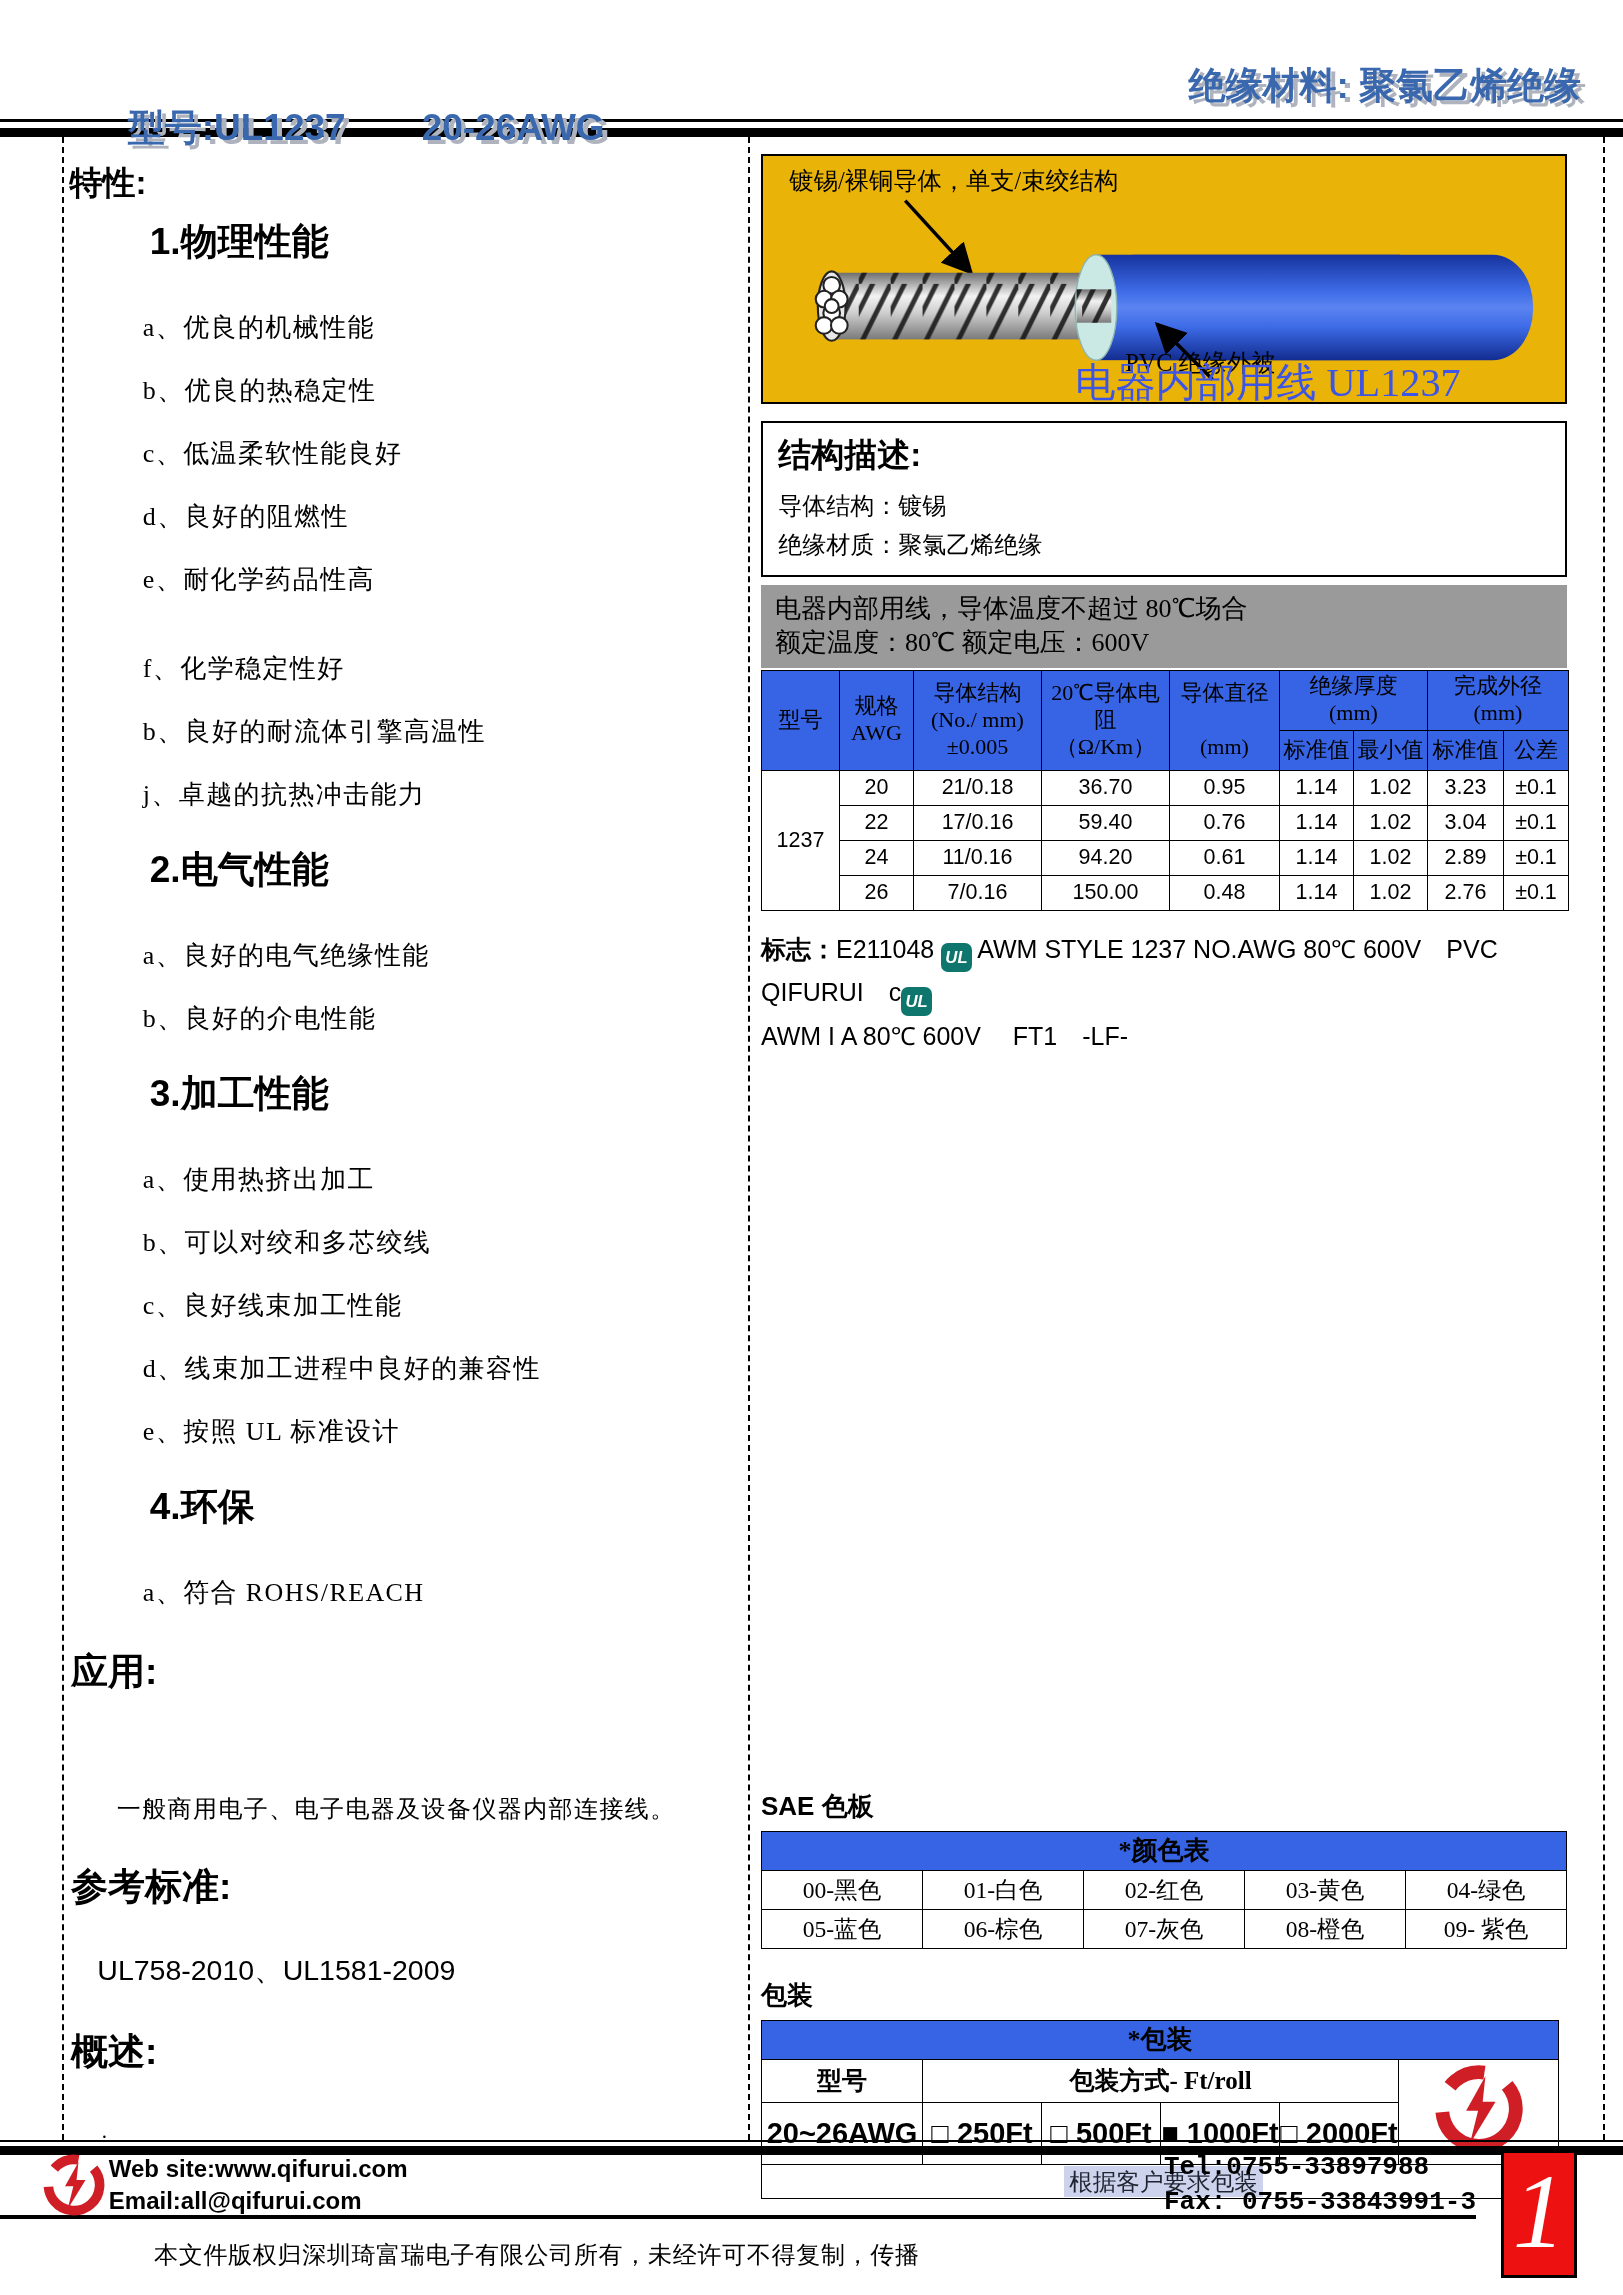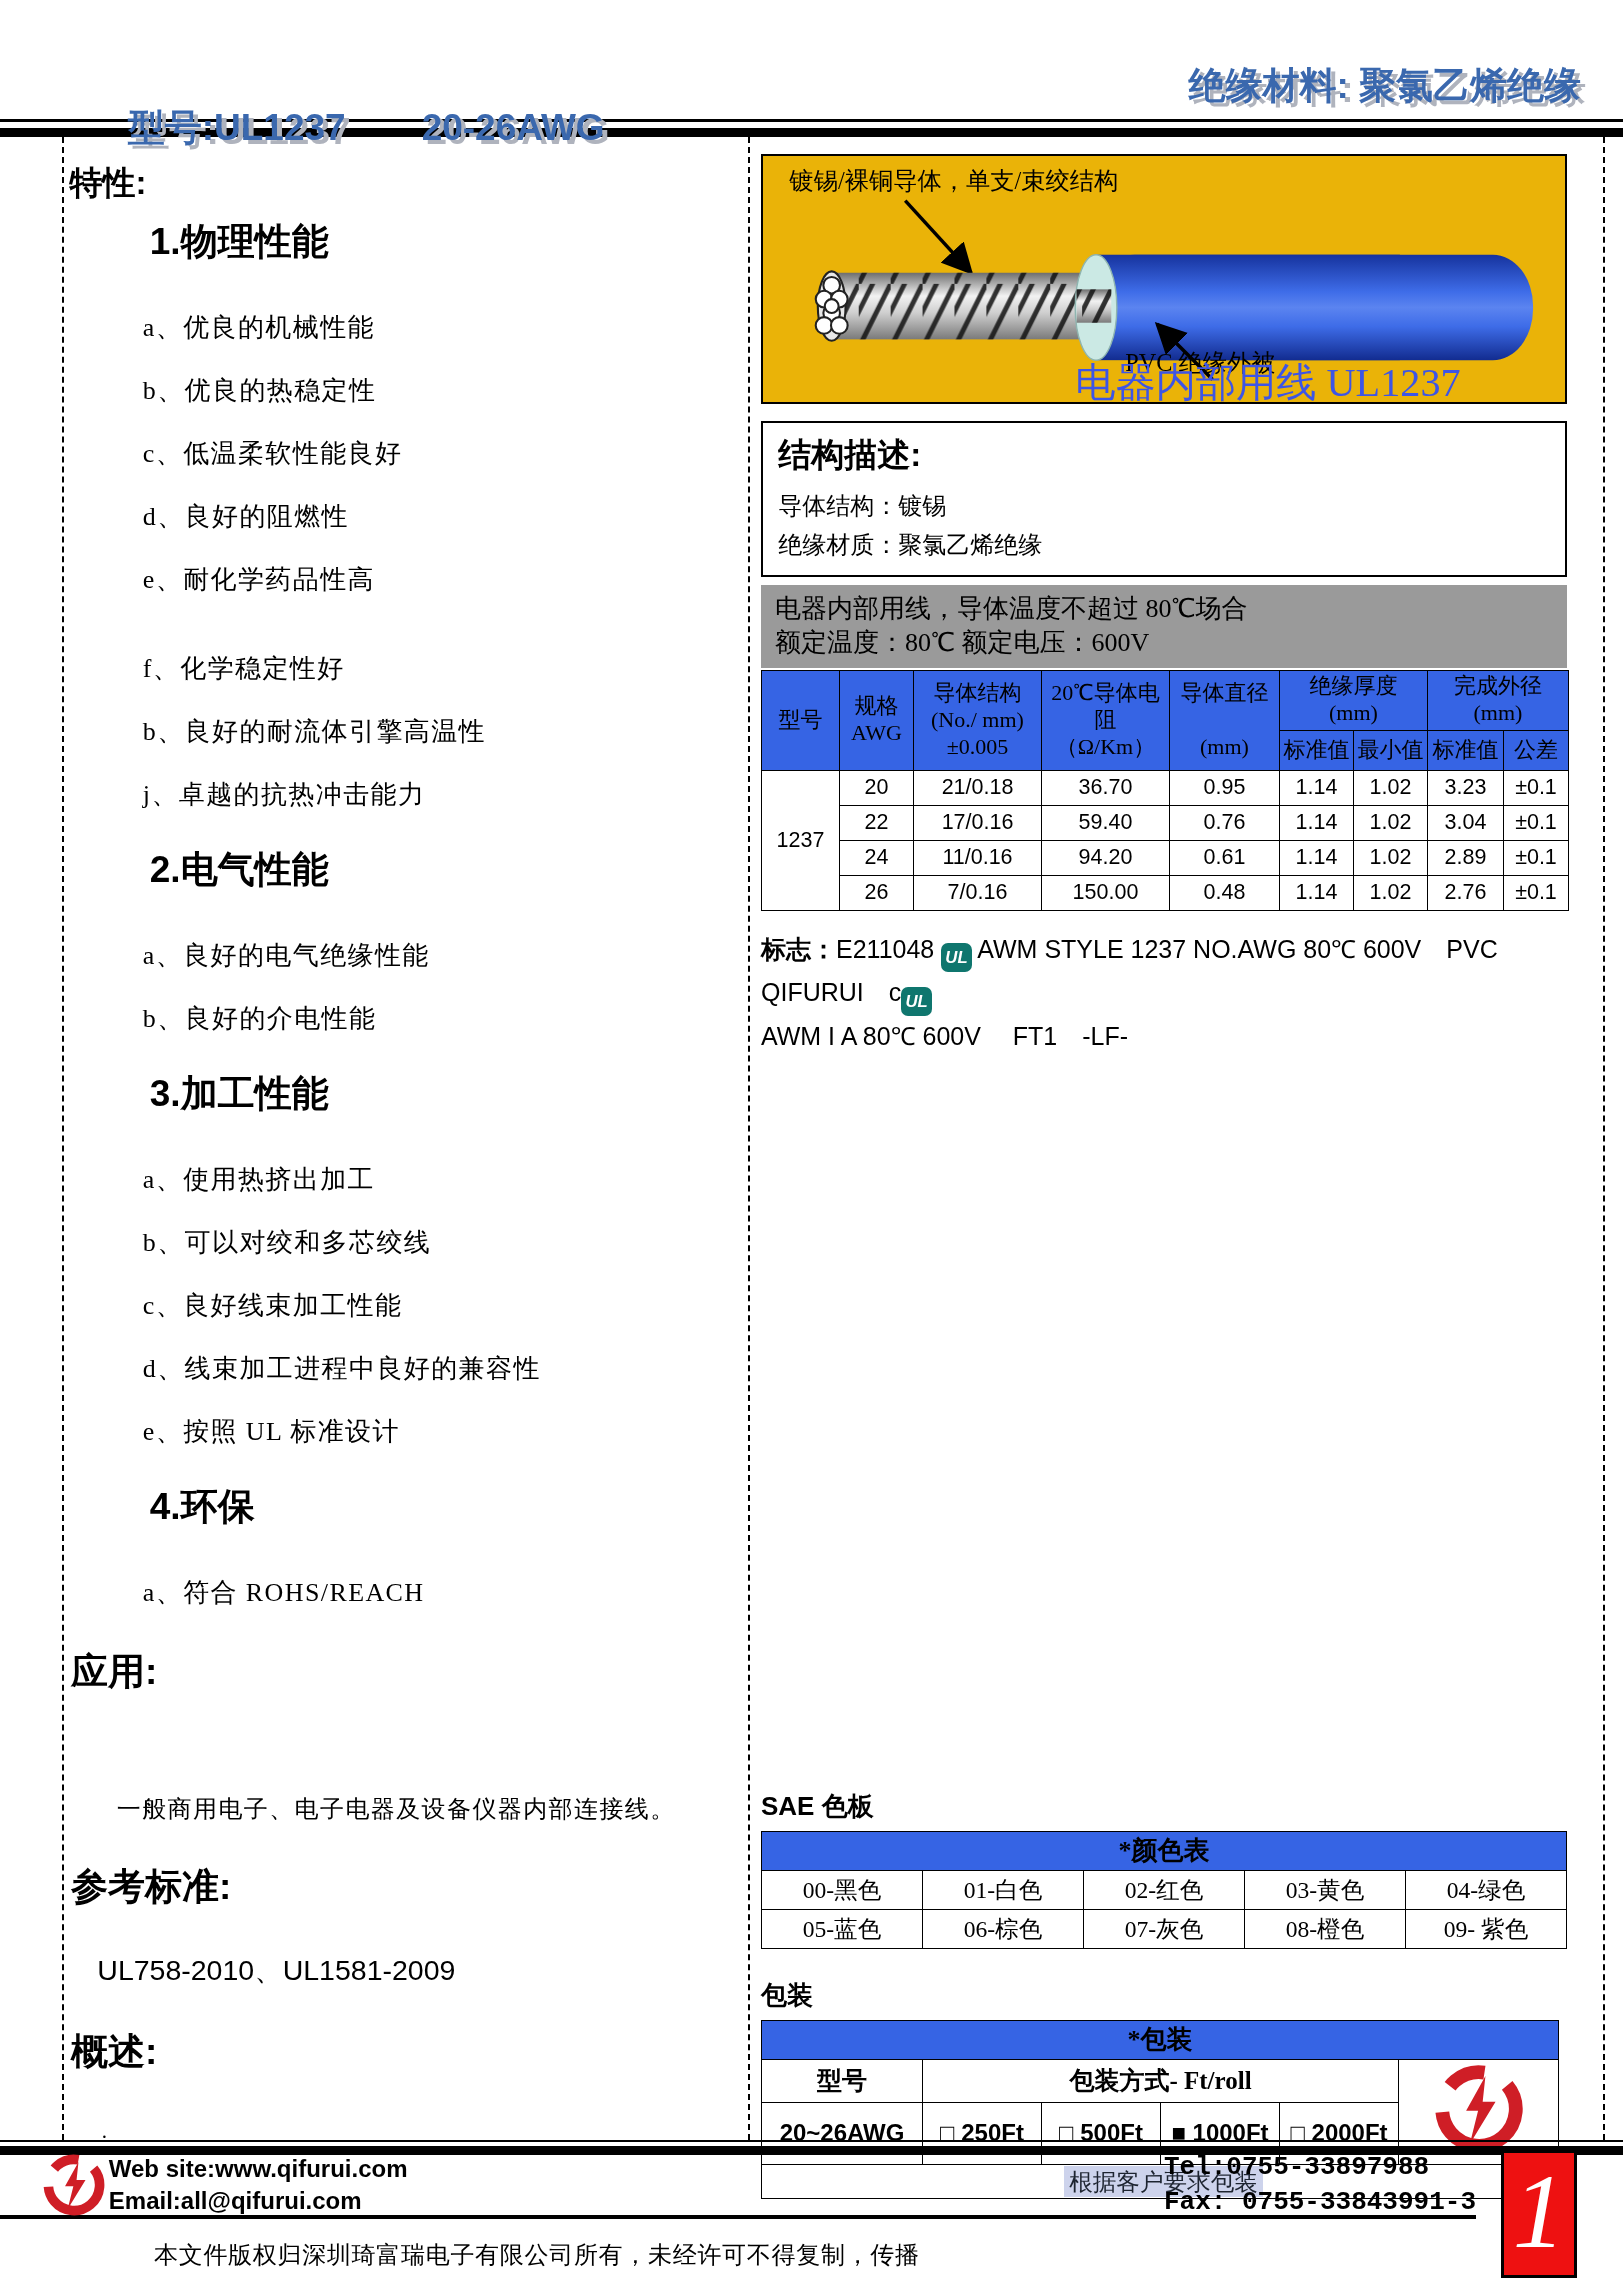--- a/index.html
+++ b/index.html
@@ -76,21 +76,21 @@
   .ctable{width:806px;margin-top:7px;}
   .ctable td{border:1.4px solid #000;text-align:center;font-size:23.6px;height:39px;background:#fff;}
   .ctable .title td{background:var(--blue);font-weight:bold;font-size:26px;height:39px;}
 
   
   .pack-label{font-family:"Liberation Sans",sans-serif;font-weight:bold;font-size:26px;margin-top:29px;}
   .ptable{width:798px;margin-top:7px;}
   .ptable td{border:1.4px solid #000;text-align:center;background:#fff;}
   .ptable .title td{background:var(--blue);font-weight:bold;font-size:26px;height:39px;font-family:"Liberation Serif",serif;}
   .ptable .r2 td{font-weight:bold;font-size:25px;height:43px;}
-  .ptable .r3 td{font-family:"Liberation Sans",sans-serif;font-weight:bold;font-size:24px;height:62px;margin-top:17px;}
+  .ptable .r3 td{font-family:"Liberation Sans",sans-serif;font-weight:bold;font-size:29px;height:62px;margin-top:17px;}
   .ptable .note td{height:34px;text-align:center;padding-left:7px;font-size:23.6px;}
   .note-hl{background:#CDD3EC;padding:2.8px 5.6px;color:#1d2430;}
 
   
   .footer{position:relative;height:155px;}
   .foot-rule{height:15.3px;border-top:2.8px solid #000;border-bottom:9px solid #000;}
   .foot-bar{display:flex;align-items:center;height:64px;margin-right:147px;border-bottom:4.2px solid #000;}
   .foot-logo{margin-left:42px;}
   .foot-contacts{font-family:"Liberation Sans",sans-serif;font-weight:bold;font-size:24px;line-height:1.35;margin-left:2.8px;}
   .foot-telfax{margin-left:auto;text-align:left;font-family:Liberation Mono, monospace;font-weight:bold;

